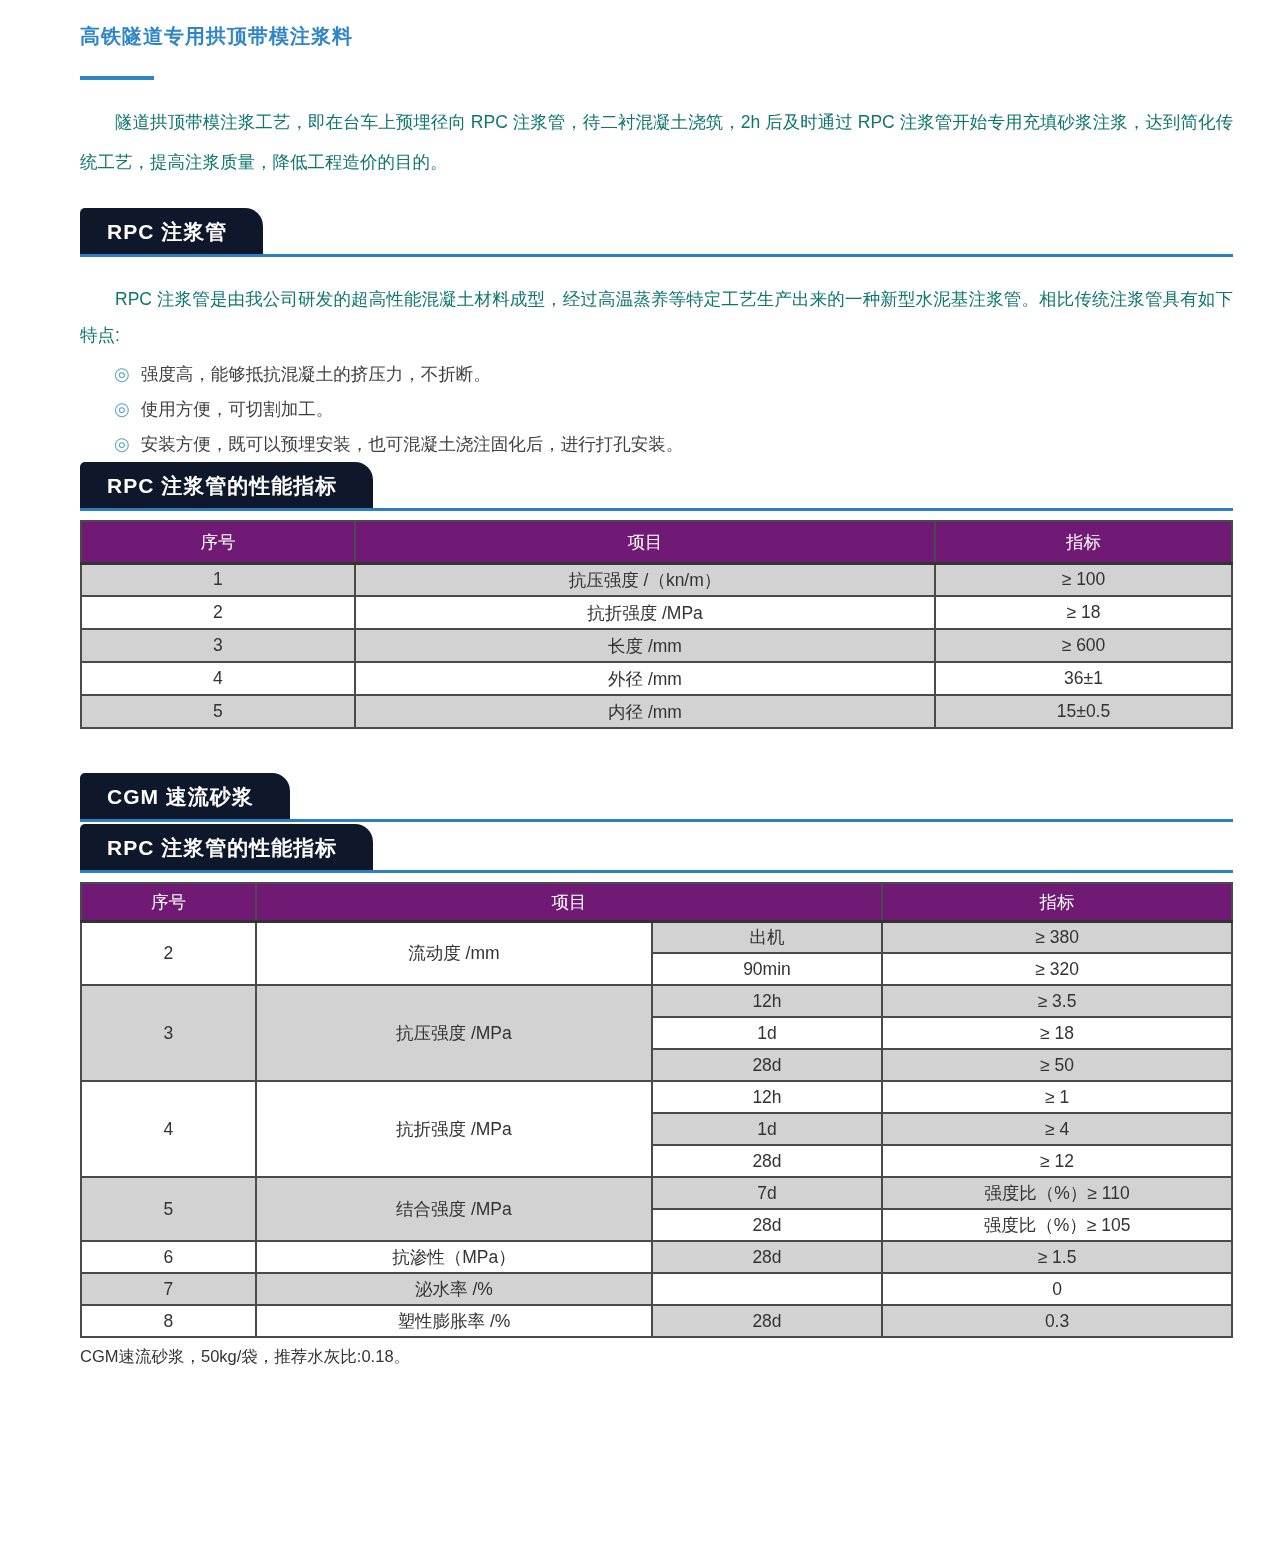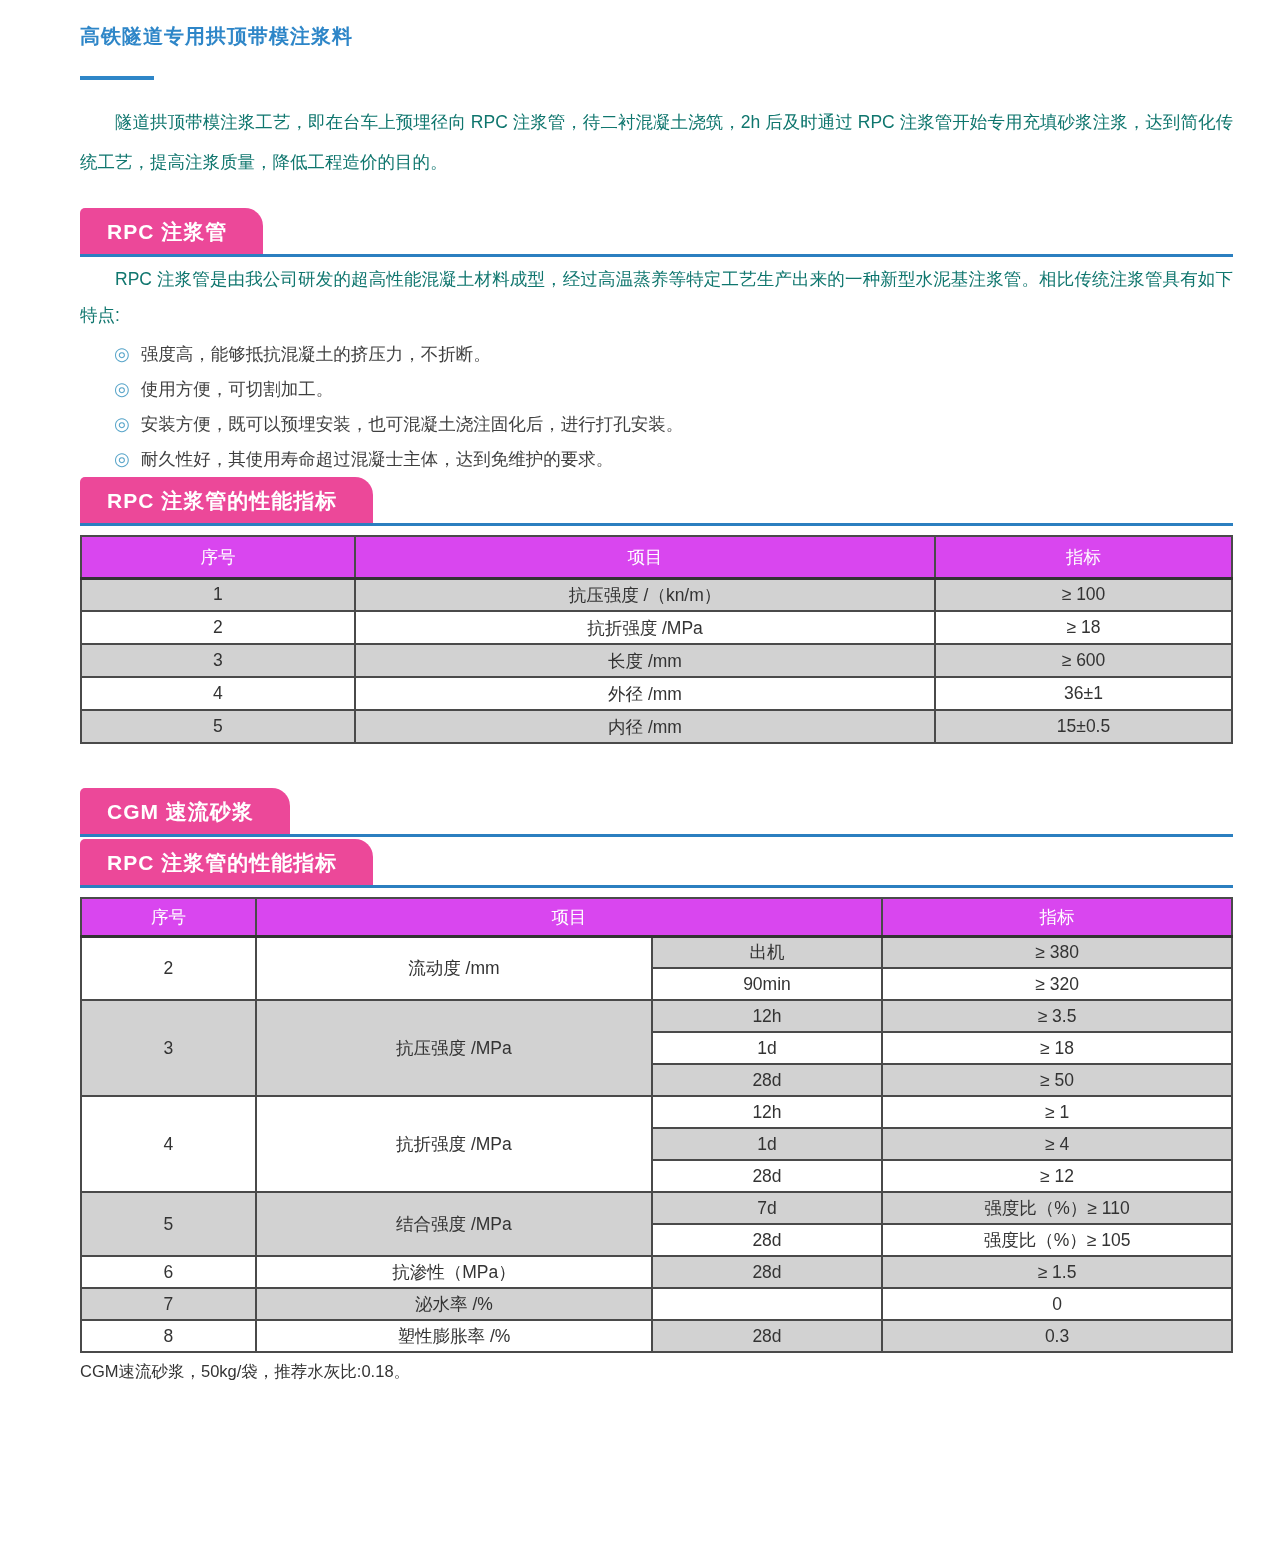--- a/index.html
+++ b/index.html
@@ -40,30 +40,30 @@
   .tab-row {
     border-bottom: 3px solid #2b7fc0;
     line-height: 0;
   }
   .tab-row.t1 { margin-top: 26px; }
   .tab-row.t2 { margin-top: 0px; }
   .tab-row.t3 { margin-top: 44px; }
   .tab-row.t4 { margin-top: 2px; }
   .section-tab {
     display: inline-block;
-    background: #ec4899;
+    background: #0f172a;
     color: #ffffff;
     font-weight: bold;
     font-size: 21px;
     line-height: 21px;
     padding: 13px 36px 12px 27px;
     border-radius: 5px 18px 0 0;
     letter-spacing: 1px;
   }
-  .section-para { margin-top: 4px; line-height: 36px; }
+  .section-para { margin-top: 24px; line-height: 36px; }
 
   .bullet-list { list-style: none; margin: 4px 0 0 0; padding: 0 0 0 34px; }
   .bullet-list li {
     font-size: 17.5px;
     line-height: 35px;
     color: #3f3f3f;
   }
   .bullet-glyph {
     color: #5aa6ca;
     font-size: 18px;
@@ -80,21 +80,21 @@
     border: 2px solid #4a4a4a;
     text-align: center;
     vertical-align: middle;
     font-size: 17.5px;
     color: #333333;
     padding: 0 4px;
     overflow: hidden;
     white-space: nowrap;
   }
   th {
-    background: #d946ef;
+    background: #701a75;
     color: #ffffff;
     font-weight: normal;
     border-bottom: 3px solid #333333;
   }
   #rpc-table th { height: 42px; }
   #rpc-table td { height: 33px; }
   #cgm-table th { height: 38px; }
   #cgm-table td { height: 32px; }
   .shade-gray  { background: #d2d2d2; }
   .shade-white { background: #ffffff; }
@@ -116,21 +116,20 @@
   <p class="para intro-para">隧道拱顶带模注浆工艺，即在台车上预埋径向 RPC 注浆管，待二衬混凝土浇筑，2h 后及时通过 RPC 注浆管开始专用充填砂浆注浆，达到简化传统工艺，提高注浆质量，降低工程造价的目的。</p>
 
   <div class="tab-row t1">
     <span class="section-tab">RPC 注浆管</span>
   </div>
   <p class="para section-para">RPC 注浆管是由我公司研发的超高性能混凝土材料成型，经过高温蒸养等特定工艺生产出来的一种新型水泥基注浆管。相比传统注浆管具有如下特点:</p>
   <ul class="bullet-list" id="rpc-bullets">
       <li><span class="bullet-glyph">◎</span><span>强度高，能够抵抗混凝土的挤压力，不折断。</span></li>
       <li><span class="bullet-glyph">◎</span><span>使用方便，可切割加工。</span></li>
       <li><span class="bullet-glyph">◎</span><span>安装方便，既可以预埋安装，也可混凝土浇注固化后，进行打孔安装。</span></li>
-      <li><span class="bullet-glyph">◎</span><span>耐久性好，其使用寿命超过混凝士主体，达到免维护的要求。</span></li>
     </ul>
 
   <div class="tab-row t2">
     <span class="section-tab">RPC 注浆管的性能指标</span>
   </div>
   <table id="rpc-table">
     <colgroup>
       <col style="width:23.8%">
         <col style="width:50.4%">
         <col style="width:25.8%">

